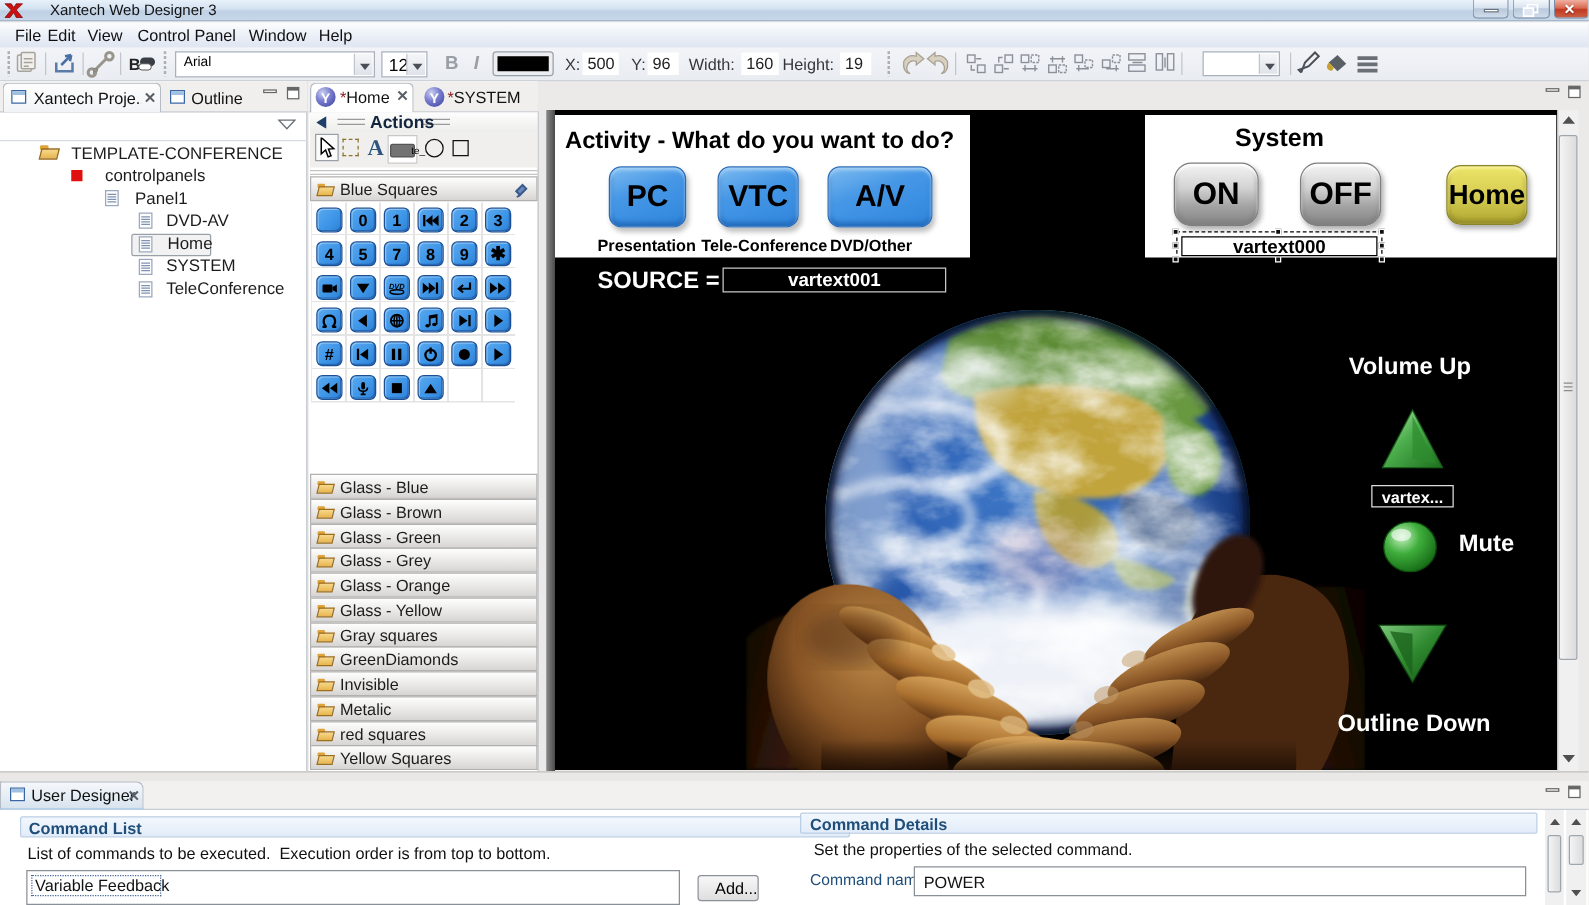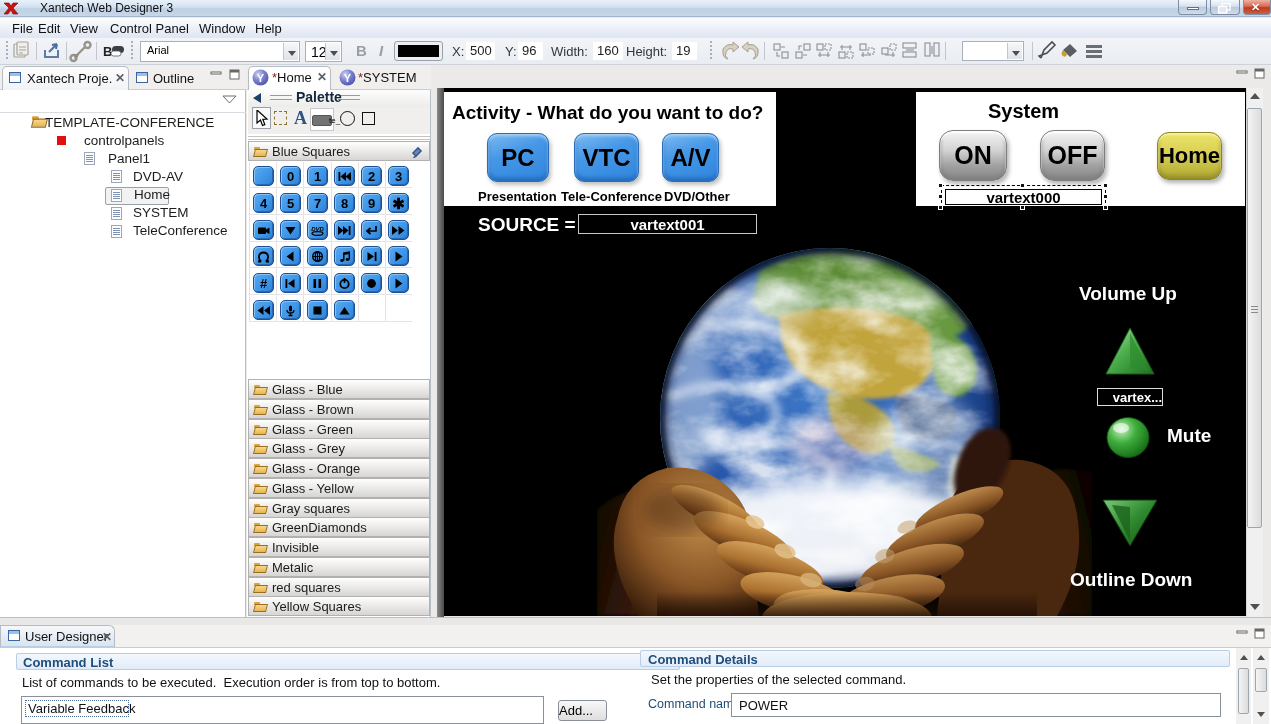--- a/index.html
+++ b/index.html
@@ -241,21 +241,21 @@
   </svg>
 <svg class="abs" style="left:222px;top:95px" width="15" height="9">
     <path d="M1 1 L14 1 L7.5 8 Z" fill="#fff" stroke="#6a6f76"></path>
   </svg>
 <div class="abs" style="left:0;top:112px;width:246px;height:1px;background:#d8dbe0"></div>
 
 <div class="abs folder" style="left:33px;top:117px;transform:scale(1.15)">
     <i></i>
     <b></b>
   </div>
-<div class="abs treetext" style="left:45px;top:115px">TEMPLATE-CONFERENCE</div>
+<div class="abs treetext" style="left:57px;top:115px">TEMPLATE-CONFERENCE</div>
 <div class="abs" style="left:57px;top:136px;width:9px;height:9px;background:#e01010"></div>
 <div class="abs treetext" style="left:84px;top:133px">controlpanels</div>
 <div class="abs pageicon" style="left:84px;top:152px"></div>
 <div class="abs treetext" style="left:108px;top:151px">Panel1</div>
 <div class="abs pageicon" style="left:111px;top:170px"></div>
 <div class="abs treetext" style="left:133px;top:169px">DVD-AV</div>
 <div class="abs" style="left:105px;top:187px;width:64px;height:18px;background:#f2f2f2;border:1px solid #9aa0a8;border-radius:2px"></div>
 <div class="abs pageicon" style="left:111px;top:189px"></div>
 <div class="abs treetext" style="left:134px;top:187px">Home</div>
 <div class="abs pageicon" style="left:111px;top:207px"></div>
@@ -284,21 +284,21 @@
     <text x="8.5" y="13" font-size="11" font-weight="bold" fill="#fff" text-anchor="middle" font-family="Liberation Sans">Y</text>
   </svg>
 <div class="abs tab" style="left:358px;top:70px"><span style="color:#8a2020">*</span>SYSTEM</div>
 
 <div class="abs" style="left:248px;top:90px;width:182px;height:17px;background:linear-gradient(#fdfdfd,#ececea)"></div>
 <svg class="abs" style="left:253px;top:93px" width="9" height="10">
     <path d="M8 0 L8 10 L0 5 Z" fill="#1e3f66"></path>
   </svg>
 <div class="abs" style="left:270px;top:95px;width:22px;height:5px;border-top:1px solid #9a9a9a;border-bottom:1px solid #9a9a9a"></div>
 <div class="abs" style="left:338px;top:95px;width:22px;height:5px;border-top:1px solid #9a9a9a;border-bottom:1px solid #9a9a9a"></div>
-<div class="abs" style="left:296px;top:89px;font-size:14px;font-weight:bold;color:#13263d">Palette</div>
+<div class="abs" style="left:296px;top:89px;font-size:14px;font-weight:bold;color:#13263d">Actions</div>
 
 <div class="abs" style="left:248px;top:107px;width:182px;height:27px;background:#f0efed"></div>
 <div class="abs" style="left:252px;top:107px;width:19px;height:22px;background:#fafafa;border:1px solid #9aa0a8"></div>
 <svg class="abs" style="left:256px;top:110px" width="13" height="17">
     <path d="M1 0 L1 13 L4.5 10 L6.5 15.5 L8.8 14.6 L6.8 9.3 L11 9 Z" fill="#fff" stroke="#000" stroke-width="1.2"></path>
   </svg>
 <div class="abs" style="left:274px;top:111px;width:13px;height:14px;border:1.5px dashed #8a7430"></div>
 <div class="abs" style="left:294px;top:108px;font-size:18px;font-weight:bold;color:#2e557e;font-family:'Liberation Serif',serif">A</div>
 <div class="abs" style="left:310px;top:108px;width:24px;height:23px;background:#fff;border:1px solid #c8c8c8"></div>
 <div class="abs" style="left:312px;top:115px;width:20px;height:11px;background:#737373;border:1px solid #555;border-radius:2px;font-size:8px;line-height:9px;padding-left:16px">te_</div>
@@ -576,21 +576,21 @@
   </svg>
 
 <div class="abs" style="left:0;top:648px;width:1271px;height:76px;background:#fff"></div>
 <div class="abs hdrbar" style="left:16px;top:653px;width:664px">
     <span style="position:absolute;left:6px;top:1px">Command List</span>
   </div>
 <div class="abs" style="left:22px;top:675px;font-size:13px;color:#111">List of commands to be executed.&nbsp; Execution order is from top to bottom.</div>
 <div class="abs" style="left:21px;top:696px;width:523px;height:28px;background:#fff;border:1px solid #8a9097"></div>
 <div class="abs" style="left:25px;top:700px;width:104px;height:17px;border:1px dotted #4a6a9a"></div>
 <div class="abs" style="left:28px;top:701px;font-size:13px;color:#111">Variable Feedback</div>
-<div class="abs" style="left:558px;top:700px;width:49px;height:21px;background:linear-gradient(#f8f8f8,#dedede);border:1px solid #8a9097;border-radius:3px;font-size:13px;text-align:left;line-height:20px">Add...</div>
+<div class="abs" style="left:558px;top:700px;width:49px;height:21px;background:linear-gradient(#f8f8f8,#dedede);border:1px solid #8a9097;border-radius:3px;font-size:13px;text-align:right;line-height:20px">Add...</div>
 
 <div class="abs hdrbar" style="left:640px;top:650px;width:590px">
     <span style="position:absolute;left:7px;top:1px">Command Details</span>
   </div>
 <div class="abs" style="left:651px;top:672px;font-size:13px;color:#111">Set the properties of the selected command.</div>
 <div class="abs" style="left:648px;top:697px;font-size:12.5px;color:#1e4e79">Command name:</div>
 <div class="abs" style="left:731px;top:693px;width:490px;height:24px;background:#fff;border:1px solid #8a9097"></div>
 <div class="abs" style="left:739px;top:698px;font-size:13px;color:#111">POWER</div>
 
 <div class="abs scroll" style="left:1236px;top:648px;width:15px;height:76px"></div>
@@ -724,21 +724,21 @@
  </g>
  <ellipse cx="238" cy="402" rx="62" ry="22" fill="url(#fingL)" transform="rotate(7 238 402)"></ellipse>
  <ellipse cx="262" cy="404" rx="58" ry="20" fill="url(#fingR)" transform="rotate(-5 262 404)"></ellipse>
  <ellipse cx="250" cy="408" rx="85" ry="26" fill="url(#fingL)"></ellipse>
  <rect x="60" y="382" width="380" height="24" fill="url(#botshade)"></rect>
 </svg>
 <div class="abs cvwhite" style="left:444px;top:92px;width:332px;height:114px"></div>
 <div class="abs" style="left:452px;top:102px;white-space:nowrap;font-size:19px;font-weight:bold;color:#000">Activity - What do you want to do?</div>
 <div class="abs glossybtn blueg" style="left:487px;top:133px;width:62px;height:49px;font-size:24px;line-height:47px">PC</div>
 <div class="abs glossybtn blueg" style="left:574px;top:133px;width:65px;height:49px;font-size:24px;line-height:47px">VTC</div>
-<div class="abs glossybtn blueg" style="left:662px;top:133px;width:57px;height:49px;font-size:24px;line-height:47px">A/V</div>
+<div class="abs glossybtn blueg" style="left:662px;top:133px;width:84px;height:49px;font-size:24px;line-height:47px">A/V</div>
 <div class="abs" style="left:478px;top:189px;font-size:13px;font-weight:bold">Presentation</div>
 <div class="abs" style="left:561px;top:189px;font-size:13px;font-weight:bold">Tele-Conference</div>
 <div class="abs" style="left:664px;top:189px;font-size:13px;font-weight:bold">DVD/Other</div>
 
 <div class="abs cvwhite" style="left:916px;top:92px;width:329px;height:114px"></div>
 <div class="abs" style="left:988px;top:100px;font-size:20px;font-weight:bold">System</div>
 <div class="abs glossybtn greyg" style="left:939px;top:130px;width:68px;height:51px;font-size:25px;line-height:49px">ON</div>
 <div class="abs glossybtn greyg" style="left:1040px;top:130px;width:65px;height:51px;font-size:25px;line-height:49px">OFF</div>
 <div class="abs glossybtn" style="left:1157px;top:132px;width:65px;height:48px;font-size:22px;line-height:46px;background:linear-gradient(#ece468 0%,#d6cd52 50%,#b0a832 100%);border:1px solid #8a842a;box-shadow:inset 0 2px 2px #f8f29a, inset 0 -3px 4px #948c28, 2px 3px 4px rgba(0,0,0,0.3);border-radius:12px">Home</div>
 <div class="abs" style="left:941px;top:185px;width:165px;height:23px;border:1px dashed #000"></div>
@@ -760,21 +760,21 @@
  <defs>
       <linearGradient id="gup" x1="0" y1="0" x2="1" y2="1">
         <stop offset="0" stop-color="#b8eab8"></stop>
         <stop offset="0.45" stop-color="#4cae4c"></stop>
         <stop offset="1" stop-color="#1d6e1d"></stop>
       </linearGradient>
     </defs>
  <path d="M25 1 L49 47 L1 47 Z" fill="url(#gup)" stroke="#1a5c1a" stroke-width="1"></path>
  <path d="M25 6 L44 44 L25 40 Z" fill="#2d8a2d" opacity="0.7"></path>
 </svg>
-<div class="abs" style="left:1097px;top:388px;width:66px;height:18px;border:1px solid #ddd;background:#000;color:#fff;font-size:13px;font-weight:bold;text-align:right;line-height:17px">vartex...</div>
+<div class="abs" style="left:1097px;top:388px;width:66px;height:18px;border:1px solid #ddd;background:#000;color:#fff;font-size:13px;font-weight:bold;text-align:center;line-height:17px">vartex...</div>
 <svg class="abs" style="left:1106px;top:417px" width="44" height="41">
  <defs>
       <radialGradient id="gmute" cx="0.35" cy="0.3" r="0.75">
         <stop offset="0" stop-color="#c6f2c0"></stop>
         <stop offset="0.45" stop-color="#3fae3c"></stop>
         <stop offset="1" stop-color="#156a15"></stop>
       </radialGradient>
     </defs>
  <ellipse cx="22" cy="20.5" rx="21" ry="20" fill="url(#gmute)" stroke="#0d4d0d"></ellipse>
  <ellipse cx="15" cy="11" rx="8" ry="5" fill="#ffffff" opacity="0.6"></ellipse>

